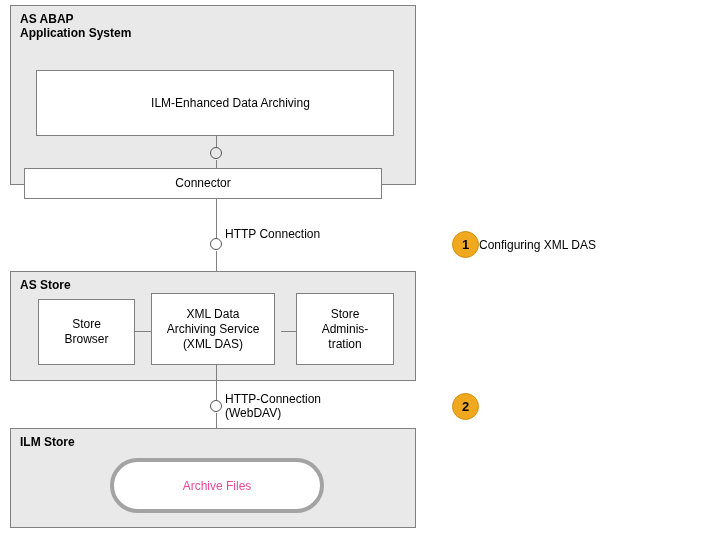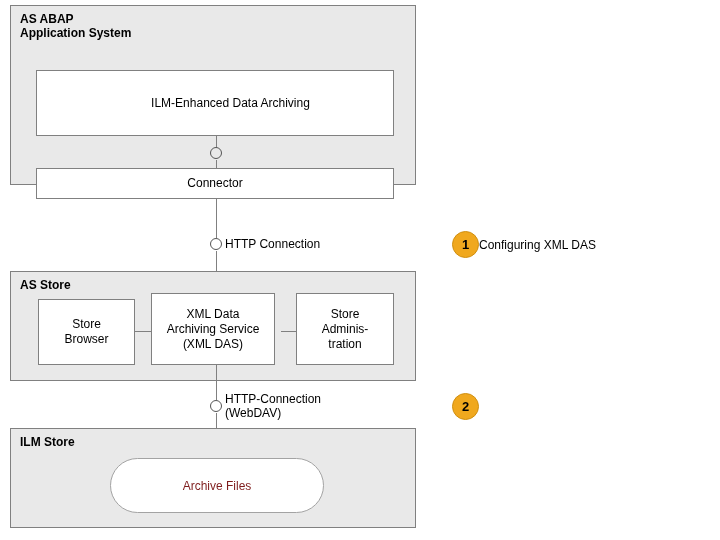--- a/index.html
+++ b/index.html
@@ -57,39 +57,39 @@
     align-items: center;
     justify-content: center;
     text-align: center;
     font-size: 12px;
     line-height: 15px;
     white-space: pre-line;
     color: #000;
   }
 
   #node-ilm-archiving { left: 36px;  top: 70px;  width: 358px; height: 66px; padding-left: 31px; }
-  #node-connector     { left: 36px;  top: 168px; width: 358px; height: 31px; }
+  #node-connector     { left: 24px;  top: 168px; width: 358px; height: 31px; }
 
   #node-store-browser { left: 38px;  top: 299px; width: 97px;  height: 66px; }
   #node-xml-das       { left: 151px; top: 293px; width: 124px; height: 72px; }
   #node-store-admin   { left: 296px; top: 293px; width: 98px;  height: 72px; }
 
   
   .stadium {
     position: absolute;
     background: #ffffff;
-    border: 1px solid #a3a3a3;
+    border: 4px solid #a3a3a3;
     border-radius: 40px;
     box-sizing: border-box;
     display: flex;
     align-items: center;
     justify-content: center;
     text-align: center;
     font-size: 12px;
-    color: #7f1d1d;
+    color: #ec4899;
   }
   #node-archive-files { left: 110px; top: 458px; width: 214px; height: 55px; }
 
   
   .vline {
     position: absolute;
     width: 1px;
     background: #808080;
   }
   .hline {
@@ -125,21 +125,21 @@
   #circle-http2     { left: 210px; top: 400px; }
 
   
   .conn-label {
     position: absolute;
     font-size: 12px;
     line-height: 14px;
     white-space: pre-line;
     color: #000;
   }
-  #label-http1 { left: 225px; top: 237px; }
+  #label-http1 { left: 225px; top: 227px; }
   #label-http2 { left: 225px; top: 392px; }
 
   
   .legend-item {
     position: absolute;
     display: flex;
     align-items: center;
   }
   #legend-1 { left: 452px; top: 231px; }
   #legend-2 { left: 452px; top: 393px; }

